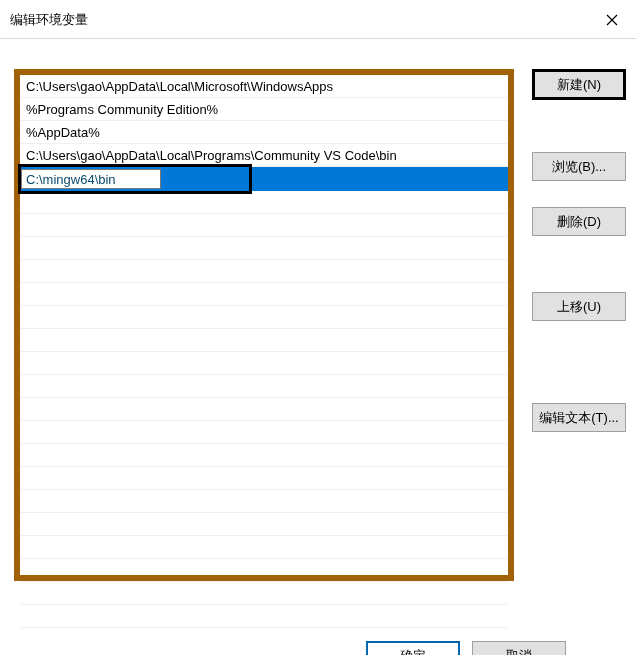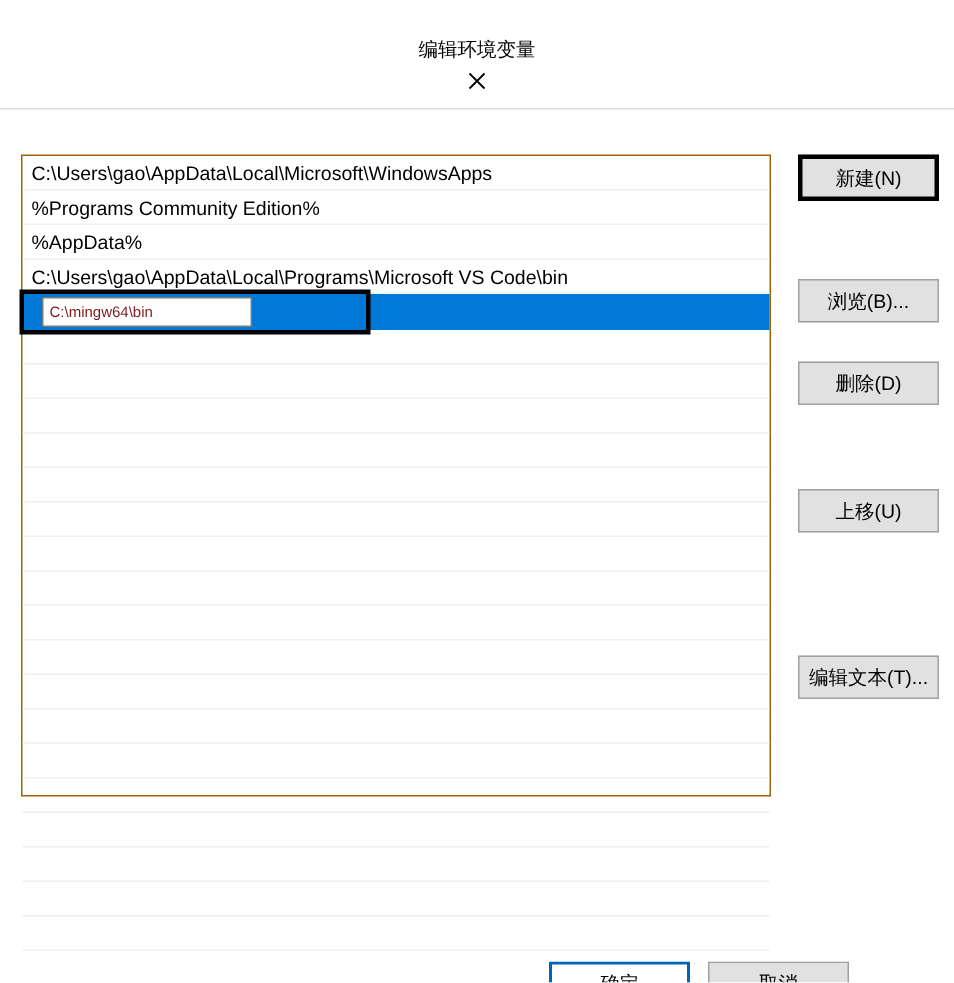--- a/index.html
+++ b/index.html
@@ -10,45 +10,44 @@
       color: #000;
       width: 636px;
       height: 655px;
       overflow: hidden;
       position: relative;
     }
     .titlebar {
       display: flex;
       justify-content: space-between;
       align-items: center;
-      padding: 24px 10px 6px 10px;
+      padding: 8px 10px 6px 10px;
       border-bottom: 1px solid #d9d9d9;
-      flex-direction: column;
     }
     .titlebar .title {
       font-size: 13px;
     }
     .close-btn {
       width: 28px;
       height: 24px;
       display: flex;
       align-items: center;
       justify-content: center;
       font-size: 16px;
       cursor: pointer;
     }
     .content {
       display: flex;
       padding: 30px 10px 0 14px;
       gap: 18px;
     }
     .list-panel {
       flex: 1;
-      border: 1px solid #a16207;
-      height: 428px;
+      border: 6px solid #a16207;
+      height: 512px;
       background: #fff;
       position: relative;
     }
     .list-row {
       padding: 4px 6px 4px 6px;
       font-size: 13px;
       border-bottom: 1px solid #f0f0f0;
       height: 23px;
       line-height: 15px;
       white-space: nowrap;
@@ -70,27 +69,27 @@
       left: -2px;
       width: 234px;
       height: 30px;
       border: 3px solid #000;
       pointer-events: none;
       z-index: 3;
     }
     .edit-input {
       position: absolute;
       top: 2px;
-      left: 13px;
+      left: 1px;
       height: 20px;
       width: 140px;
       border: 1px solid #7a7a7a;
       background: #fff;
-      color: #7f1d1d;
-      font-size: 10px;
+      color: #0c4a6e;
+      font-size: 13px;
       padding: 1px 4px;
       outline: none;
       font-family: inherit;
       z-index: 2;
     }
     .button-col {
       display: flex;
       flex-direction: column;
       gap: 0;
       width: 94px;
@@ -139,21 +138,21 @@
         <path d="M1 1 L11 11 M11 1 L1 11" stroke="#000" stroke-width="1.2" fill="none"></path>
       </svg>
   </div>
 </div>
 
 <div class="content">
   <div class="list-panel">
     <div class="list-row">C:\Users\gao\AppData\Local\Microsoft\WindowsApps</div>
     <div class="list-row">%Programs Community Edition%</div>
     <div class="list-row">%AppData%</div>
-    <div class="list-row">C:\Users\gao\AppData\Local\Programs\Microsoft VS Code\bin</div>
+    <div class="list-row">C:\Users\gao\AppData\Local\Programs\Community VS Code\bin</div>
     <div class="edit-row">
       <div class="highlight-box"></div>
       <input class="edit-input" type="text" value="C:\mingw64\bin" style="">
     </div>
     <div class="list-row empty"></div>
     <div class="list-row empty"></div>
     <div class="list-row empty"></div>
     <div class="list-row empty"></div>
     <div class="list-row empty"></div>
     <div class="list-row empty"></div>

